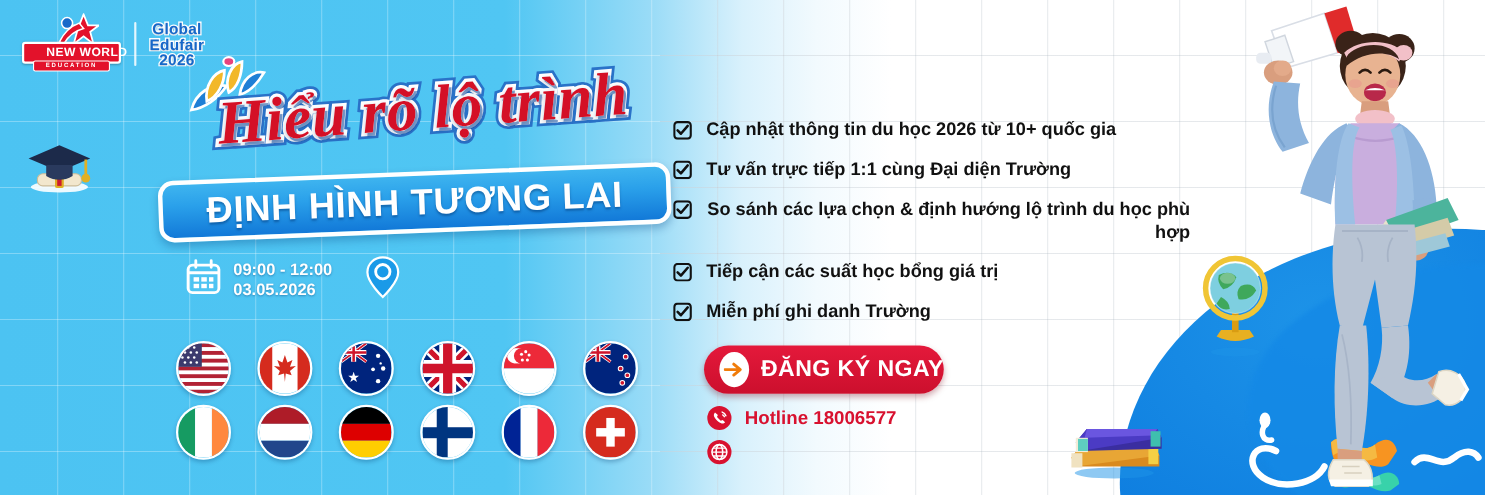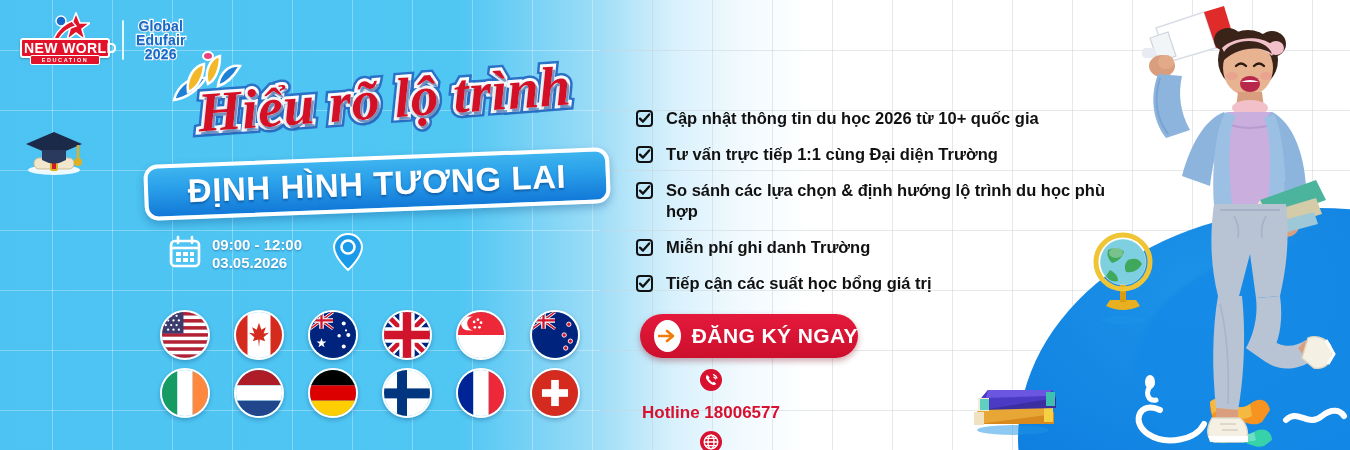--- a/index.html
+++ b/index.html
@@ -75,25 +75,25 @@
     font-size:0;
   }
   .nw-star svg { display:block; }
   .nw-name {
     position:absolute; left:0; top:20px;
     width:90px;
     background:#e3122b;
     border:2px solid #ffffff;
     border-radius:3px;
     color:#ffffff;
-    font-size:14px; font-weight:bold;
+    font-size:11px; font-weight:bold;
     letter-spacing:.4px;
     text-align:center;
     line-height:15px;
-    padding:1px 2px 0;
+    padding:1px 20px 0;
     box-shadow:0 1px 2px rgba(0,0,0,.25);
     white-space:nowrap;
   }
   .nw-sub {
     position:absolute; left:10px; top:37px;
     width:70px;
     background:#e3122b;
     border:1.5px solid #ffffff;
     border-radius:2px;
     color:#ffffff;
@@ -204,22 +204,23 @@
   .flag {
     width:50px; height:50px; border-radius:50%;
     overflow:hidden; position:relative;
     border:2px solid #ffffff;
     box-shadow:0 2px 4px rgba(0,50,100,.3);
   }
   .flag svg { display:block; width:100%; height:100%; }
 
   
   #bullets {
-    position:absolute; left:636px; top:108px;
+    position:absolute; left:612px; top:108px;
     width:470px;
+    text-align:right;
   }
   .bullet {
     display:flex; align-items:flex-start; gap:13px;
     margin-bottom:15px;
   }
   .chk {
     flex:0 0 auto; margin-top:2px;
     width:17px; height:17px;
   }
   .bullet-txt {
@@ -244,21 +245,21 @@
     background:#ffffff;
     display:flex; align-items:center; justify-content:center;
   }
   #cta-label {
     color:#ffffff; font-weight:bold; font-size:21px;
     letter-spacing:.4px; white-space:nowrap;
   }
 
   
   #contacts { position:absolute; left:642px; top:368px; }
-  .contact { display:flex; align-items:center; gap:11px; margin-bottom:7px;flex-direction:column; }
+  .contact { display:flex; align-items:center; gap:11px; margin-bottom:7px; }
   .contact-ico { width:24px; height:24px; flex:0 0 auto; }
   .contact-txt {
     color:#d8112f; font-weight:bold; font-size:17px;
     white-space:nowrap;
   }
 
   
   #globe-obj { position:absolute; left:1078px; top:218px; width:90px; height:110px; }
   
   #books-obj { position:absolute; left:958px; top:368px; width:110px; height:70px; }
@@ -523,28 +524,28 @@
             <rect x="1" y="1" width="15" height="15" rx="3" fill="none" stroke="#111" stroke-width="2"></rect>
             <path d="M4 8.6 L7 11.6 L13.2 4.4" fill="none" stroke="#111" stroke-width="2.3" stroke-linecap="round" stroke-linejoin="round"></path>
           </svg></span>
       <span class="bullet-txt">So sánh các lựa chọn &amp; định hướng lộ trình du học phù hợp</span>
     </div>
     <div class="bullet">
       <span class="chk"><svg width="17" height="17" viewBox="0 0 17 17">
             <rect x="1" y="1" width="15" height="15" rx="3" fill="none" stroke="#111" stroke-width="2"></rect>
             <path d="M4 8.6 L7 11.6 L13.2 4.4" fill="none" stroke="#111" stroke-width="2.3" stroke-linecap="round" stroke-linejoin="round"></path>
           </svg></span>
-      <span class="bullet-txt">Miễn phí ghi danh Trường</span>
+      <span class="bullet-txt">Tiếp cận các suất học bổng giá trị</span>
     </div>
     <div class="bullet">
       <span class="chk"><svg width="17" height="17" viewBox="0 0 17 17">
             <rect x="1" y="1" width="15" height="15" rx="3" fill="none" stroke="#111" stroke-width="2"></rect>
             <path d="M4 8.6 L7 11.6 L13.2 4.4" fill="none" stroke="#111" stroke-width="2.3" stroke-linecap="round" stroke-linejoin="round"></path>
           </svg></span>
-      <span class="bullet-txt">Tiếp cận các suất học bổng giá trị</span>
+      <span class="bullet-txt">Miễn phí ghi danh Trường</span>
     </div>
   </div>
 
   <div id="cta">
     <span id="cta-arrow">
       <svg width="18" height="16" viewBox="0 0 18 16">
           <path d="M1 8 H14 M9 3 L15 8 L9 13" fill="none" stroke="#f07c0a" stroke-width="2.6" stroke-linecap="round" stroke-linejoin="round"></path>
         </svg>
     </span>
     <span id="cta-label">ĐĂNG KÝ NGAY</span>

